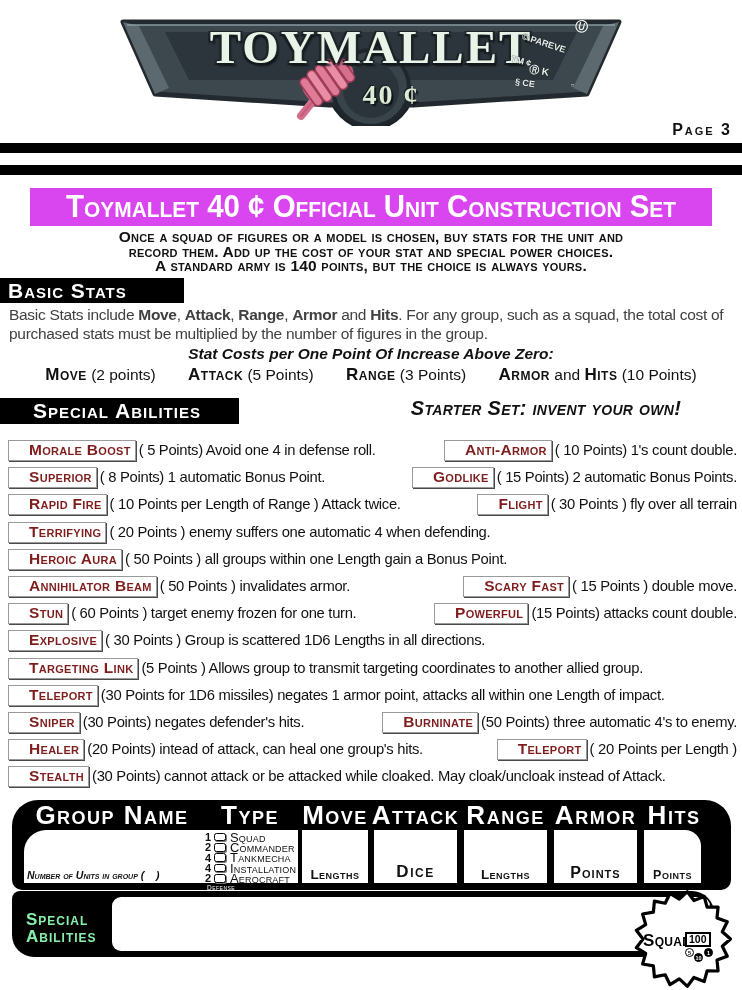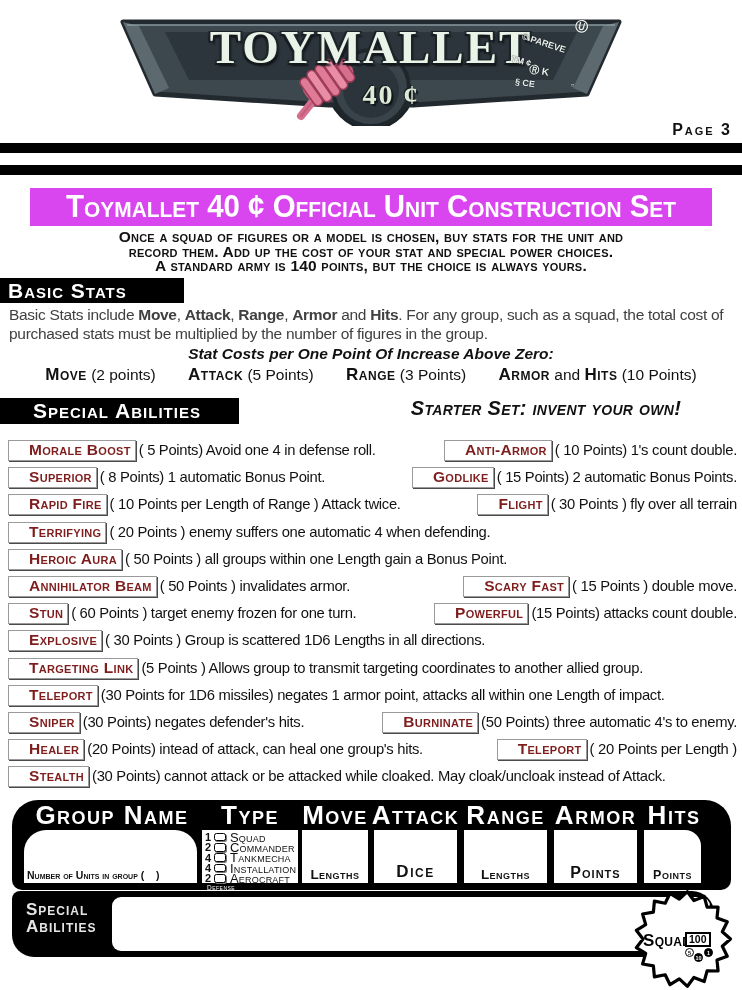--- a/index.html
+++ b/index.html
@@ -80,21 +80,21 @@
   .t-box { width:12px; height:8.5px; border:1.6px solid #000; border-radius:2.5px; margin:0 4px 0 1px;
     background:#fff; box-shadow:1px 1px 0 #777; }
   .t-label { font-variant:small-caps; font-weight:normal; font-size:13px; letter-spacing:.2px; color:#111; }
   .type-foot { position:absolute; left:195px; top:84px; color:#fff; font-variant:small-caps;
     font-size:6.5px; letter-spacing:.5px; }
   .cell-stat { display:flex; align-items:flex-end; justify-content:center; padding-bottom:1px; }
   .unit-label { font-variant:small-caps; font-weight:bold; color:#111; letter-spacing:.5px; }
 
   .special-bar { position:absolute; left:12px; top:891px; width:702px; height:66px; background:#000;
     border-radius:8px 22px 22px 22px; }
-  .special-label { position:absolute; left:14px; top:10px; color:#e5e5e5; font-variant:small-caps;
+  .special-label { position:absolute; left:14px; top:20px; color:#86efac; font-variant:small-caps;
     font-weight:bold; font-size:17px; line-height:17px; letter-spacing:1px; }
   .special-input { position:absolute; left:100px; top:6px; width:598px; height:54px; background:#fff;
     border-radius:9px; }
 
   
   .cost-gear { position:absolute; left:632px; top:888px; width:102px; height:102px; }
   .gear-cost { position:absolute; left:11px; top:43px; font-variant:small-caps; font-weight:bold;
     font-size:17px; letter-spacing:.3px; color:#000; }
   .gear-100 { position:absolute; left:53px; top:44px; border:2px solid #000; font-weight:bold;
     font-size:10.5px; line-height:11px; padding:0 2px; color:#000; background:#fff; }
@@ -230,21 +230,21 @@
 
   <div class="sheet-block">
     <div class="col-head" style="left:20px;  width:160px;">Group Name</div>
     <div class="col-head" style="left:190px; width:96px;">Type</div>
     <div class="col-head" style="left:290px; width:66px;">Move</div>
     <div class="col-head" style="left:362px; width:83px;">Attack</div>
     <div class="col-head" style="left:452px; width:83px;">Range</div>
     <div class="col-head" style="left:542px; width:83px;">Armor</div>
     <div class="col-head" style="left:632px; width:60px;">Hits</div>
 
-    <div class="cell cell-units" style="left:12px; width:173px;">
+    <div class="cell cell-units" style="left:12px; width:201px;font-style:italic;">
       <span class="units-note">Number of Units in group (&nbsp;&nbsp;&nbsp;&nbsp;)</span>
     </div>
 
     <div class="cell cell-type" style="left:190px; width:96px;">
       <div class="t-row">
           <span class="t-num">1</span>
           <span class="t-box"></span>
           <span class="t-label">Squad</span>
         </div>
       <div class="t-row">

